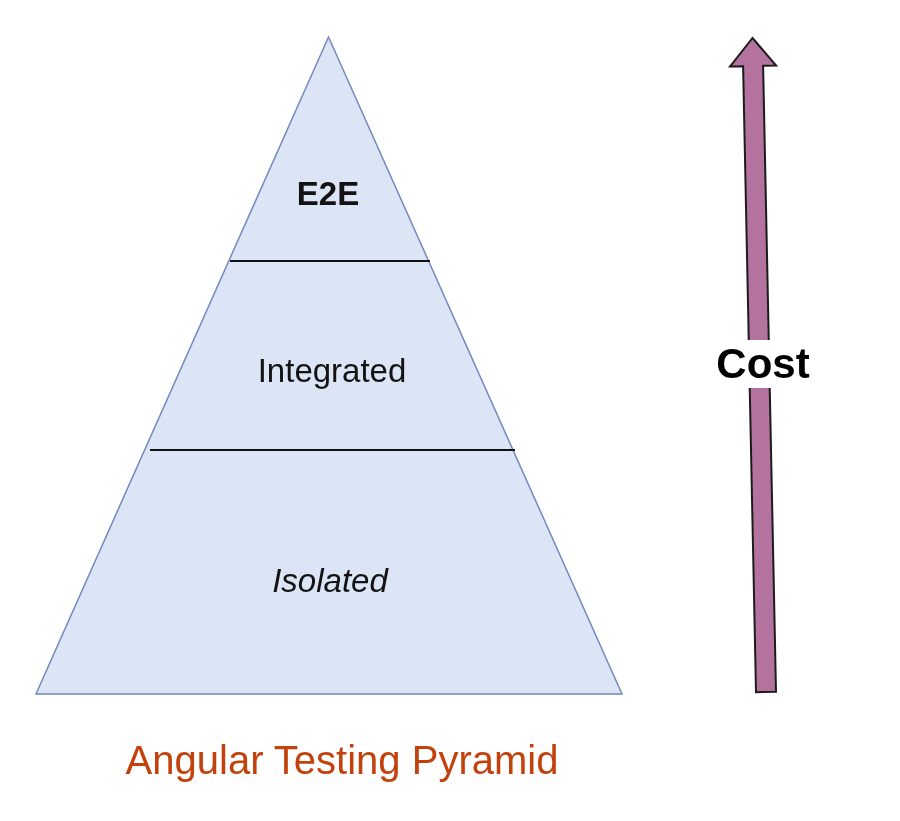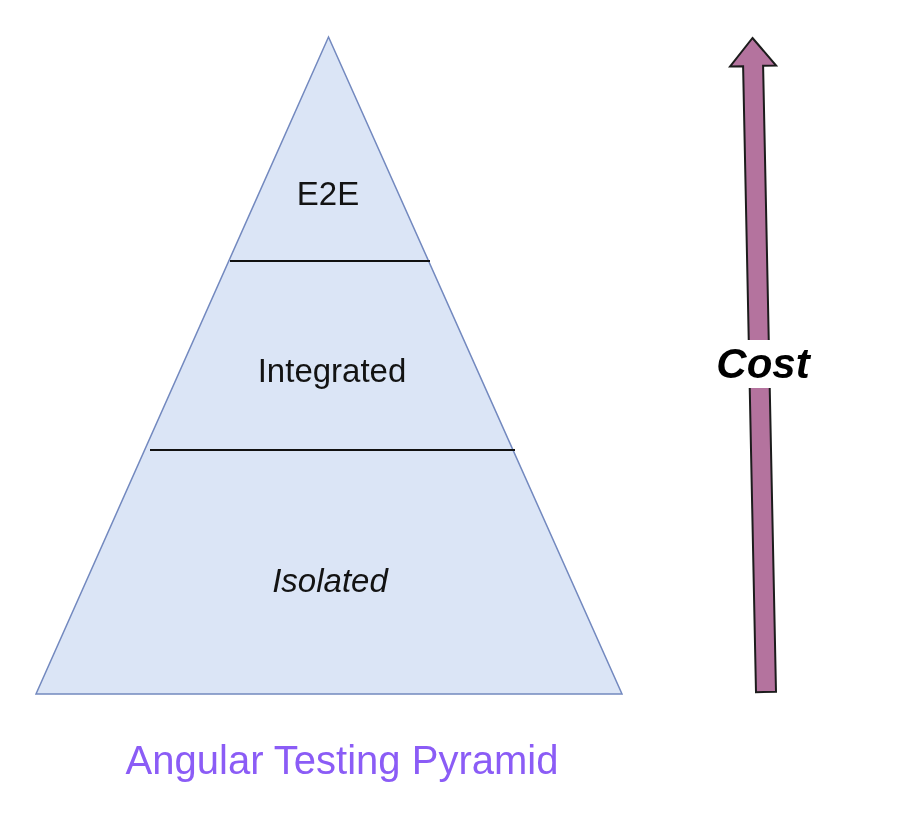--- a/index.html
+++ b/index.html
@@ -13,44 +13,43 @@
   }
   .diagram-svg{position:absolute;left:0;top:0;}
   .level-label{
     position:absolute;
     transform:translate(-50%,-50%);
     font-size:33px;
     line-height:1.1;
     color:#131313;
     white-space:nowrap;
   }
-  .lbl-e2e{left:328px;top:194px;}
+  .lbl-e2e{left:328px;top:194px;font-weight:bold;}
   .lbl-integrated{left:332px;top:371px;text-align:right;}
   .lbl-isolated{left:330px;top:581px;font-style:italic;}
   .diagram-title{
     position:absolute;
     left:342px;top:760px;
     transform:translate(-50%,-50%);
     font-size:40px;
-    color:#8b5cf6;
+    color:#c2410c;
     white-space:nowrap;
   }
   .arrow-label{
     position:absolute;
     left:763px;top:364px;
     transform:translate(-50%,-50%);
     font-size:42px;
     font-weight:bold;
     line-height:42px;
     text-align:center;
     color:#000;
     background:#ffffff;
     padding:3px 6px;
     white-space:nowrap;
-    font-style:italic;
   }
 </style>
 </head>
 <body>
 
 <div class="canvas">
 
   <svg class="diagram-svg" width="900" height="821" viewBox="0 0 900 821">
 
     <path d="M328.5,37 L622,694 L36,694 Z" stroke-width="1.5" fill="#dbe5f6" stroke="#7389bf"></path>

